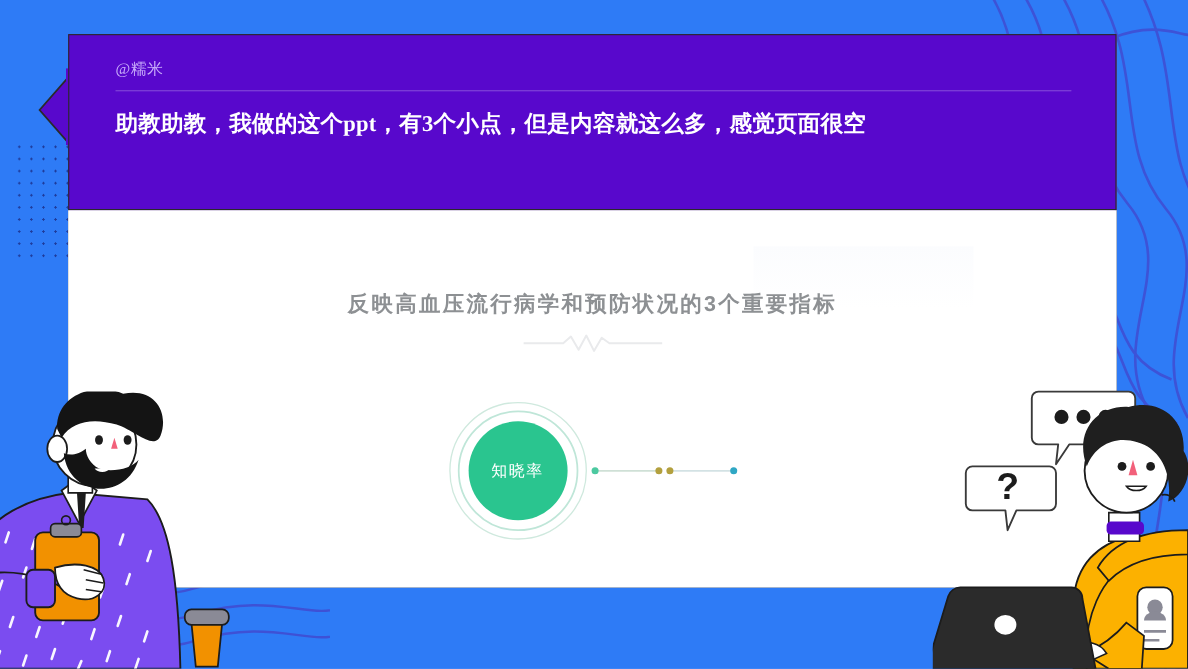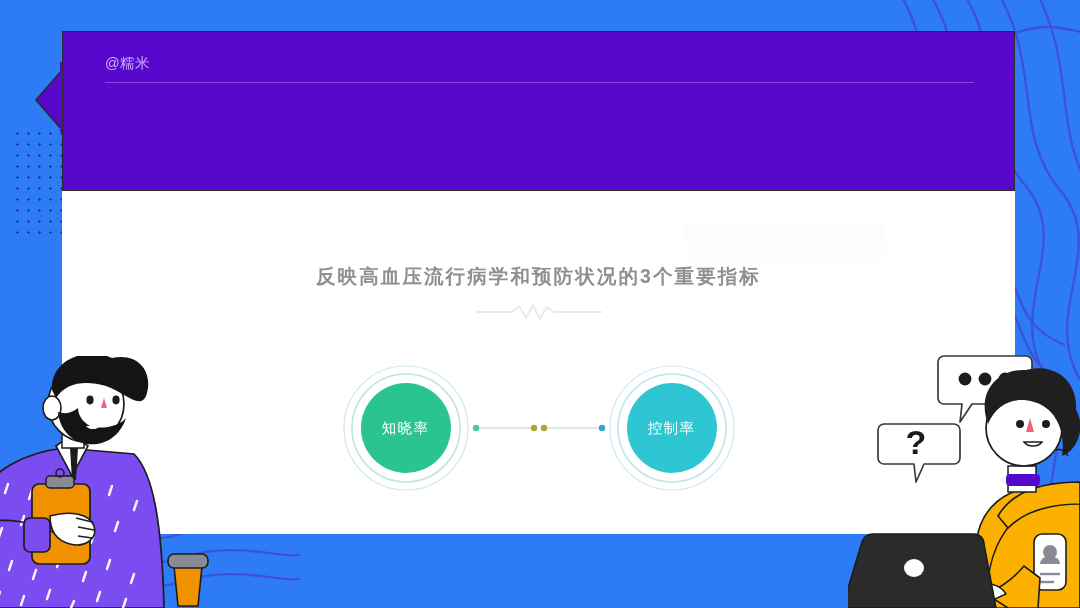--- a/index.html
+++ b/index.html
@@ -21,20 +21,21 @@
 
   
   #post{
     position:absolute;left:62px;top:31px;width:953px;height:503px;
     background:#ffffff;border:1.4px solid #3a3a3a;box-sizing:border-box;
   }
   #header{
     position:absolute;left:62px;top:31px;width:953px;height:160px;
     background:#5808cc;border:1.4px solid #2a2a2a;box-sizing:border-box;
     padding:24px 40px 0 42px;
+    font-family:Liberation Serif, serif;
   }
   #notch{position:absolute;left:34px;top:62px;width:30px;height:70px;}
   #handle{
     color:#c9aefb;font-size:14.5px;letter-spacing:.4px;line-height:1;
     padding-bottom:11px;
   }
   #handle-rule{
     height:1px;background:rgba(255,255,255,.26);width:100%;margin-bottom:16px;
   }
   #post-title{
@@ -144,40 +145,33 @@
 
 
     <div class="connector">
       <svg width="68" height="20" viewBox="0 0 68 20">
         <line x1="6" y1="10" x2="62" y2="10" stroke="#d3e2e4" stroke-width="1.6"></line>
         <circle cx="5" cy="10" r="3.2" fill="#b3a03e"></circle>
         <circle cx="63" cy="10" r="3.2" fill="#2fa7c4"></circle>
       </svg>
     </div>
 
-    <div class="node">
-      <svg viewBox="0 0 130 148">
-        <circle cx="65" cy="74" r="62" fill="none" stroke="#cfe9ec" stroke-width="1.2"></circle>
-        <circle cx="65" cy="74" r="54" fill="none" stroke="#bfe5ea" stroke-width="1.6"></circle>
-        <circle cx="65" cy="74" r="45" fill="#2fc6d4"></circle>
-      </svg>
-      <div class="node-label">控制率</div>
-    </div>
 
   </div>
 </div>
 
 <svg id="notch" viewBox="0 0 30 70">
   <path d="M30,0 L30,70 L2,38 L30,6 Z" fill="#5808cc" stroke="#2a2a2a" stroke-width="1.6"></path>
   <rect x="26" y="0" width="6" height="70" fill="#5808cc"></rect>
 </svg>
 
 <div id="header">
   <div id="handle">@糯米</div>
   <div id="handle-rule"></div>
+  <div id="post-title">助教助教，我做的这个ppt，有3个小点，但是内容就这么多，感觉页面很空</div>
 </div>
 
 <svg id="person-left" viewBox="0 0 230 252">
 
   <path d="M-20,252 L-20,150 C-5,112 35,96 70,92 L140,98 C160,118 168,170 170,252 Z" fill="#7b4cf0" stroke="#1c1c1c" stroke-width="1.7"></path>
 
   <g stroke="#ffffff" stroke-width="2.4" stroke-linecap="round" opacity=".95">
     <line x1="8" y1="172" x2="5" y2="181"></line>
       <line x1="30" y1="160" x2="27" y2="169"></line>
     <line x1="52" y1="176" x2="49" y2="185"></line>

